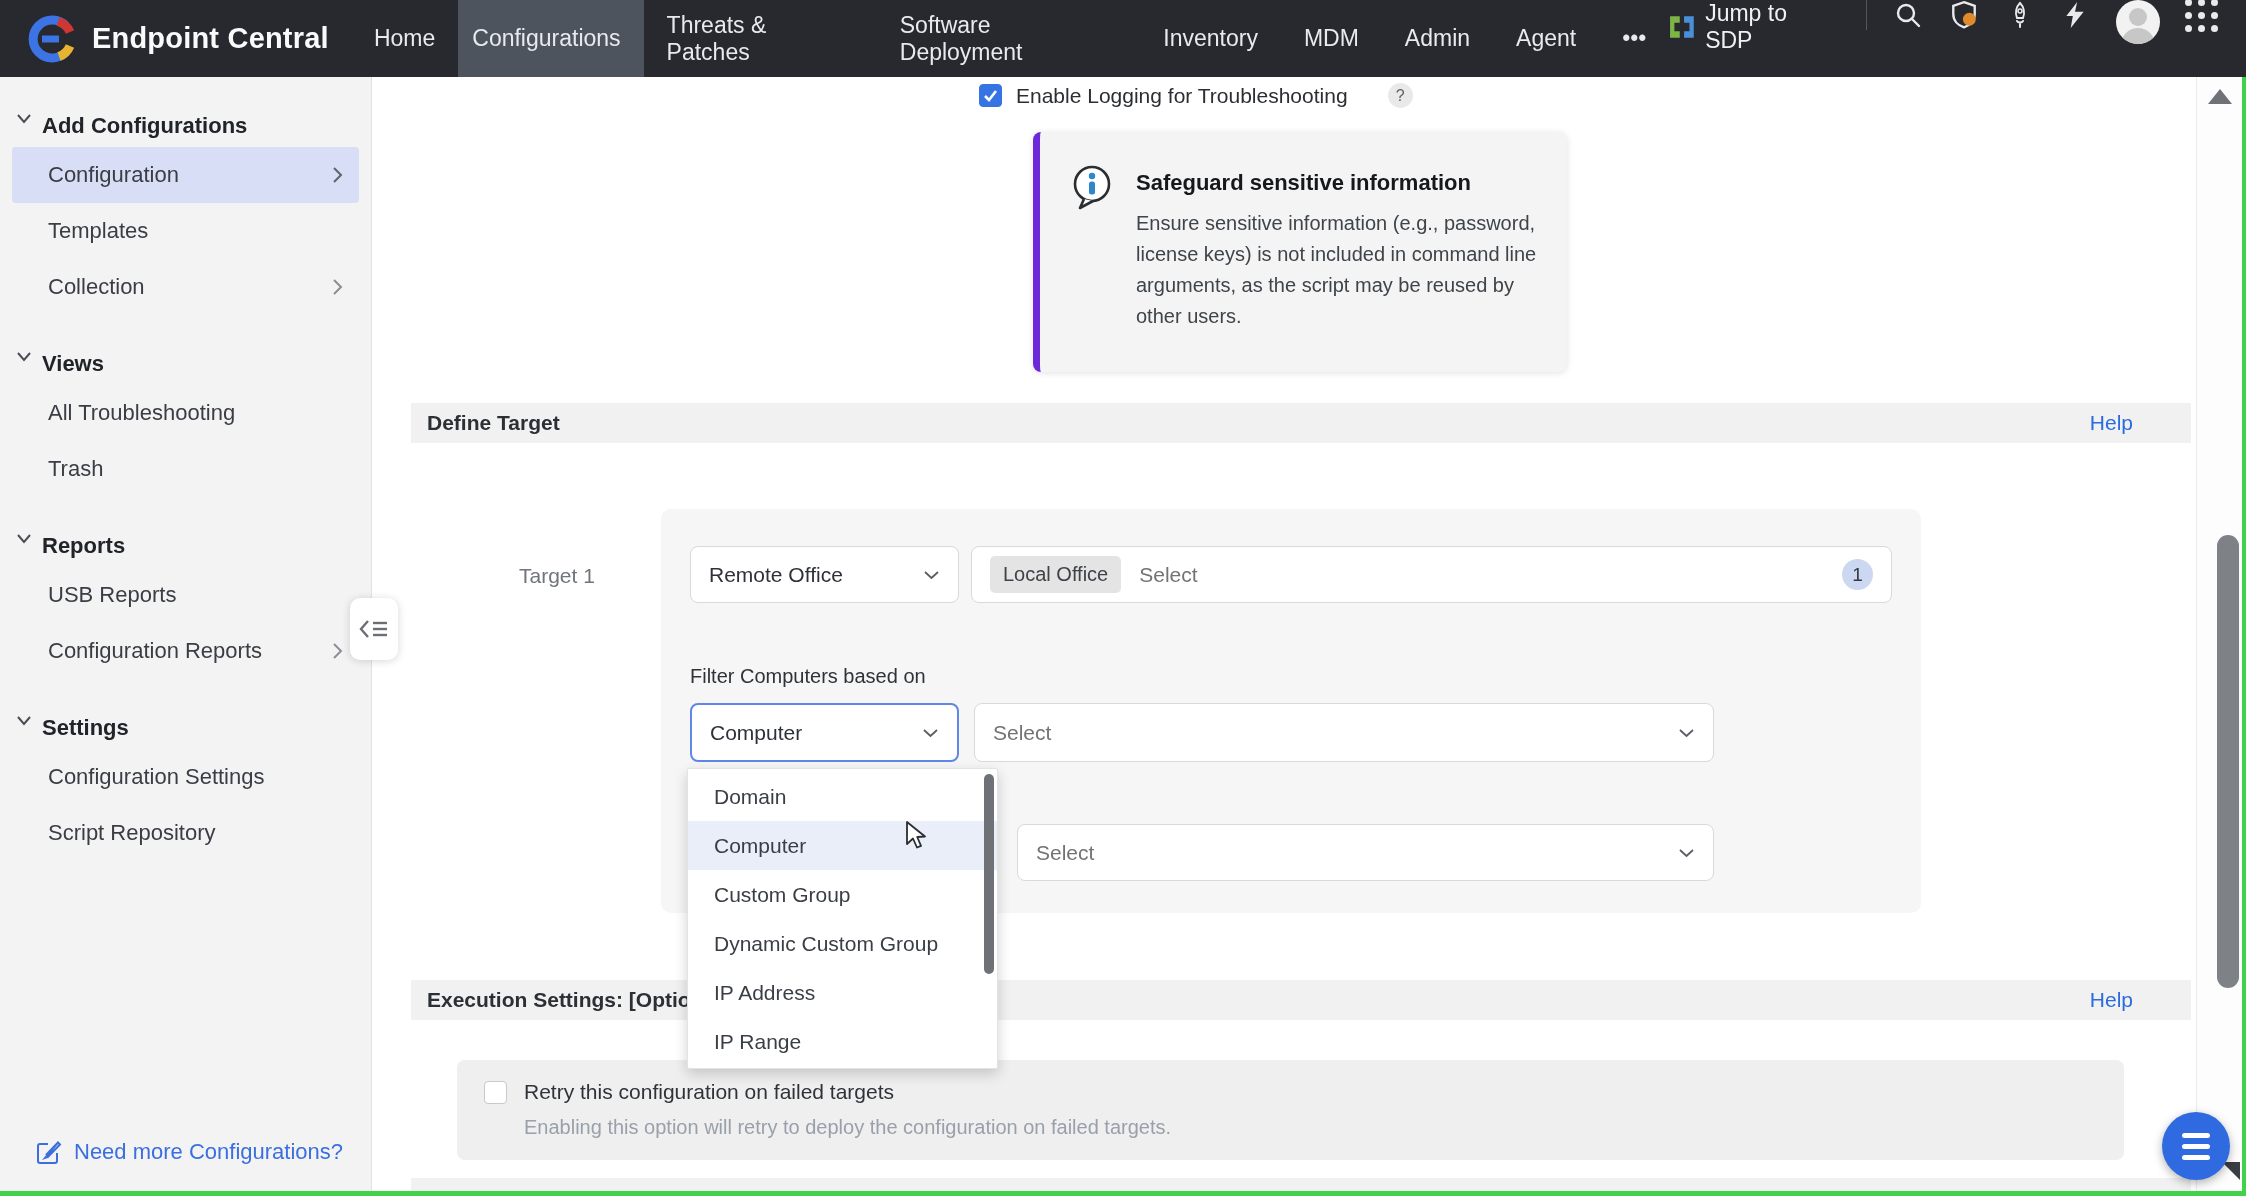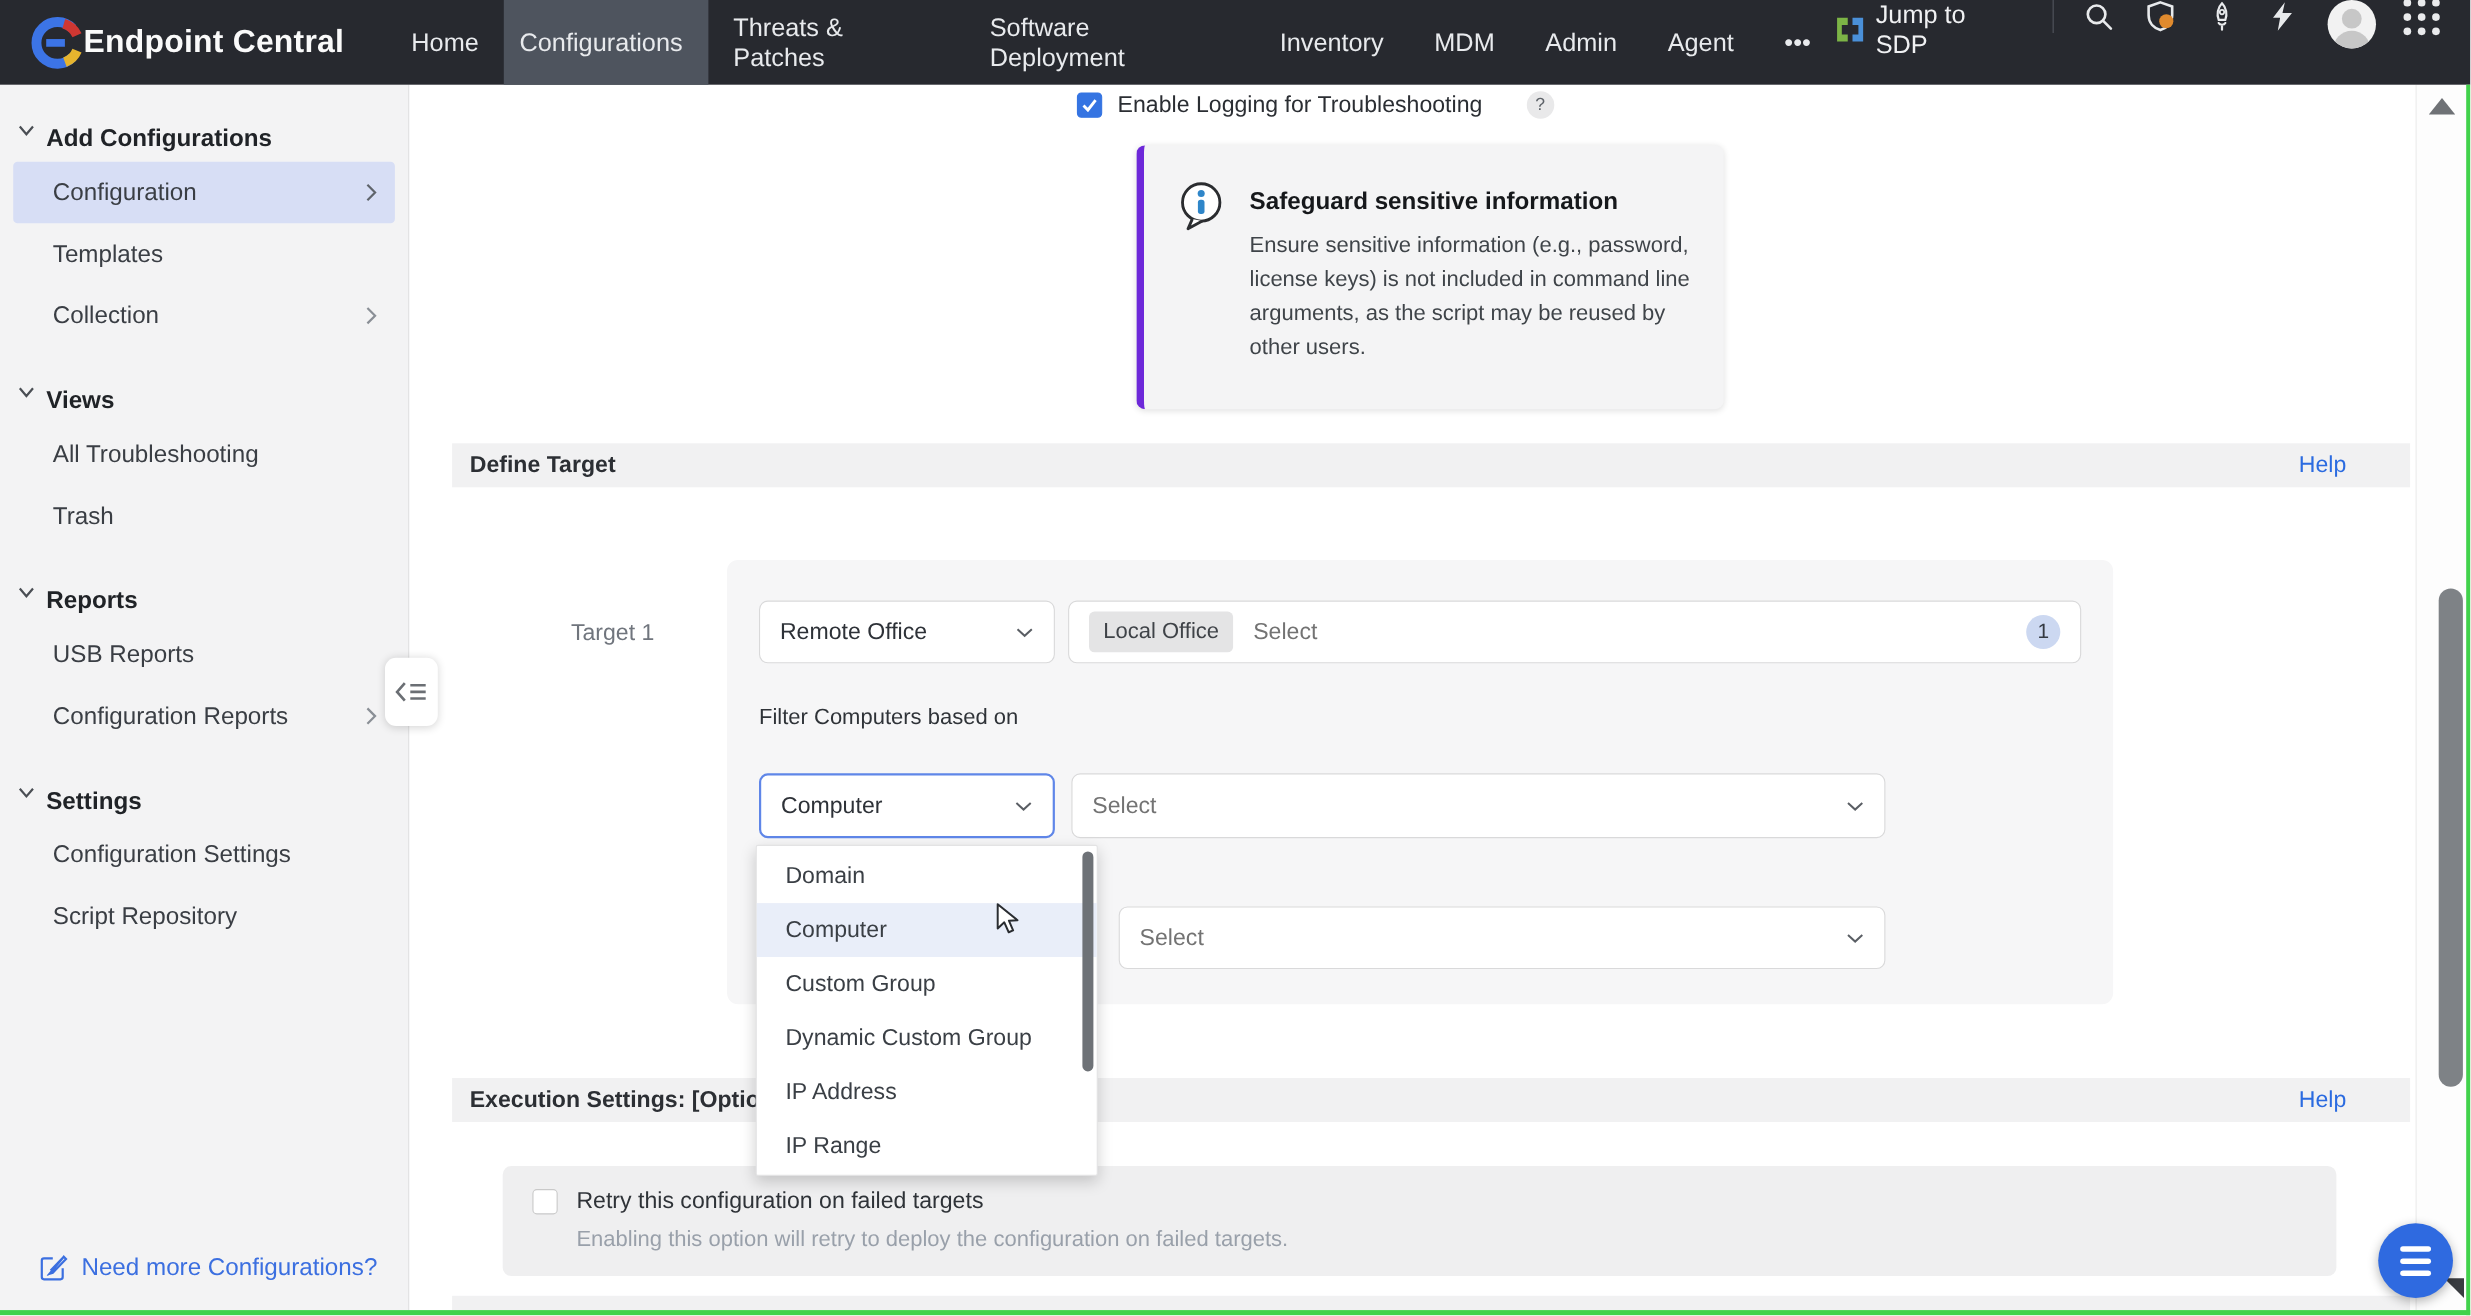--- a/index.html
+++ b/index.html
@@ -3,21 +3,21 @@
 <meta charset="utf-8">
 <style>
   * { margin:0; padding:0; box-sizing:border-box; }
   body { font-family:"Liberation Sans", sans-serif; background:#ffffff; }
   #screen { position:relative; width:2246px; height:1196px; background:#ffffff; overflow:hidden; }
 
   
   .topnav { position:absolute; left:0; top:0; width:2246px; height:77px;
     background:#27292f; display:flex; align-items:stretch; z-index:60; }
   .brand { display:flex; align-items:center; padding-left:28px; width:352px; }
-  .brand-name { color:#fafafa; font-size:29px; font-weight:bold; letter-spacing:.2px; }
+  .brand-name { color:#fafafa; font-size:29px; font-weight:bold; margin-left:16px; letter-spacing:.2px; }
   .nav-menu { display:flex; align-items:stretch; }
   .nav-item { display:flex; align-items:center; padding:0 23px; color:#e8eaed; font-size:23px; cursor:pointer; }
   .nav-item[data-active="true"] { background:#4e545e;padding-left:14px; }
   .nav-right { margin-left:auto; display:flex; align-items:flex-start; padding-right:30px; gap:26px; }
   .jump-sdp { display:flex; align-items:center; gap:10px; color:#f0f1f3; font-size:23px; cursor:pointer; }
   .nav-divider { width:1px; height:30px; background:#53565e; }
   .nav-icon { width:30px; height:30px; display:flex; align-items:center; justify-content:center; cursor:pointer; position:relative; }
   .avatar { width:44px; height:44px; border-radius:50%; background:#f2f2f2; overflow:hidden; cursor:pointer; position:relative; }
   .avatar .head { position:absolute; left:13px; top:8px; width:18px; height:18px; border-radius:50%; background:#c7c7c7; }
   .avatar .bodyshape { position:absolute; left:5px; top:28px; width:34px; height:22px; border-radius:17px 17px 0 0; background:#c7c7c7; }
@@ -71,21 +71,21 @@
     display:flex; align-items:center; padding:0 18px; font-size:21px; color:#2e3238; cursor:pointer; }
   .select .caret { margin-left:auto; display:flex; }
   .select.focused { border:2px solid #5f86e8; }
   .placeholder { color:#737373; }
 
   #type-select { left:29px; top:37px; width:269px; height:57px; }
   #chip-input { left:310px; top:37px; width:921px; height:57px; cursor:text; }
   .chip { background:#e4e4e5; border-radius:5px; padding:7px 13px; font-size:20px; color:#3f4348; margin-right:18px; }
   .count-badge { margin-left:auto; width:31px; height:31px; border-radius:50%; background:#ccd8f1; color:#343a42;
     font-size:19px; display:flex; align-items:center; justify-content:center; }
-  .filter-label { position:absolute; left:29px; top:132px; font-size:20px; color:#2f3338; }
+  .filter-label { position:absolute; left:29px; top:156px; font-size:20px; color:#2f3338; }
   #filter-select { left:29px; top:194px; width:269px; height:59px; }
   #value-select { left:313px; top:194px; width:740px; height:59px; }
   #second-select { left:356px; top:315px; width:697px; height:57px; }
 
   .dropdown { position:absolute; left:314px; top:691px; width:311px; height:301px; background:#ffffff;
     border:1px solid #e3e3e4; border-radius:2px; box-shadow:0 5px 14px rgba(0,0,0,.18); z-index:30; padding-top:3px; }
   .dd-option { height:49px; display:flex; align-items:center; padding-left:26px; font-size:21px; color:#3a3f45; cursor:pointer; }
   .dd-option[data-highlighted="true"] { background:#e9eef9; }
   .dd-scrollbar { position:absolute; right:3px; top:5px; width:10px; height:200px; background:#6e7277; border-radius:5px; }
 

